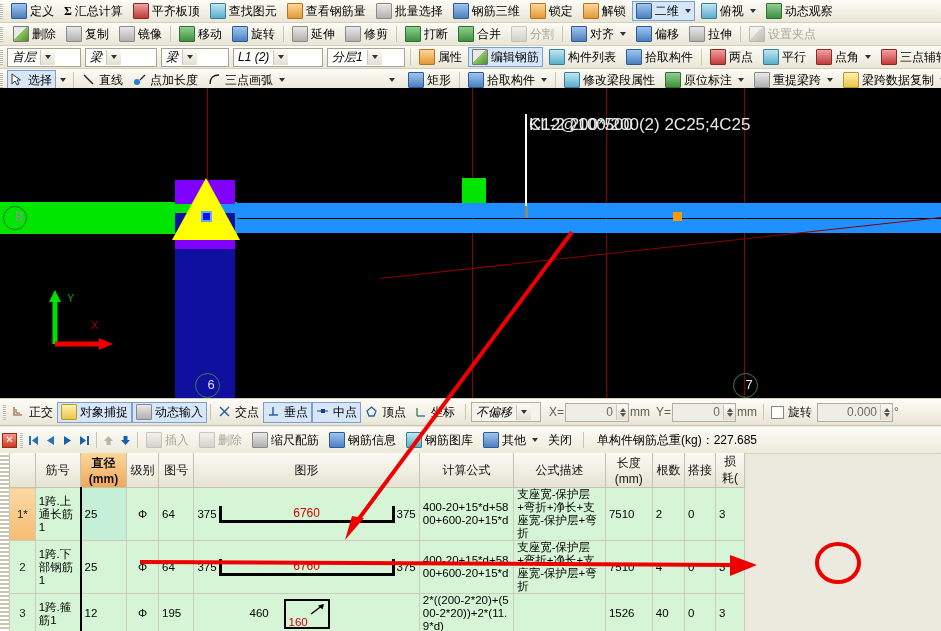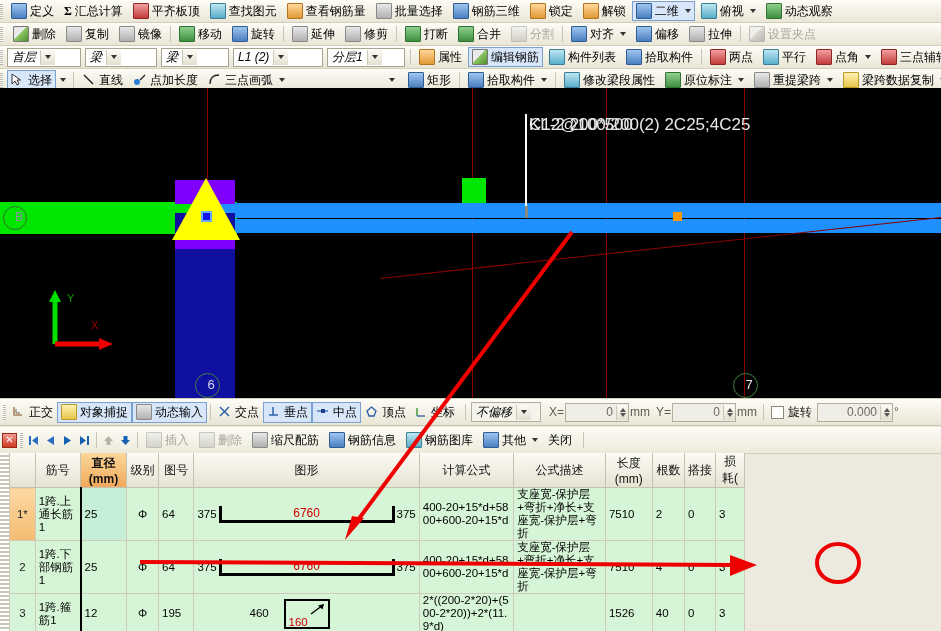--- a/index.html
+++ b/index.html
@@ -633,20 +633,21 @@
     </div>
     <div class="tbitem">
       <span class="ic ic-blue"></span>
       <span>其他</span>
       <span class="caret"></span>
     </div>
     <div class="tbitem">
       <span>关闭</span>
     </div>
     <span class="sep" style="margin-left:6px;"></span>
+    <span class="totw">单构件钢筋总重(kg)：227.685</span>
   </div>
 
   <div class="tblwrap">
     <div class="vgrip"></div>
     <table class="grid">
       <colgroup>
         <col style="width:33px">
           <col style="width:67px">
           <col style="width:57px">
         <col style="width:46px">

